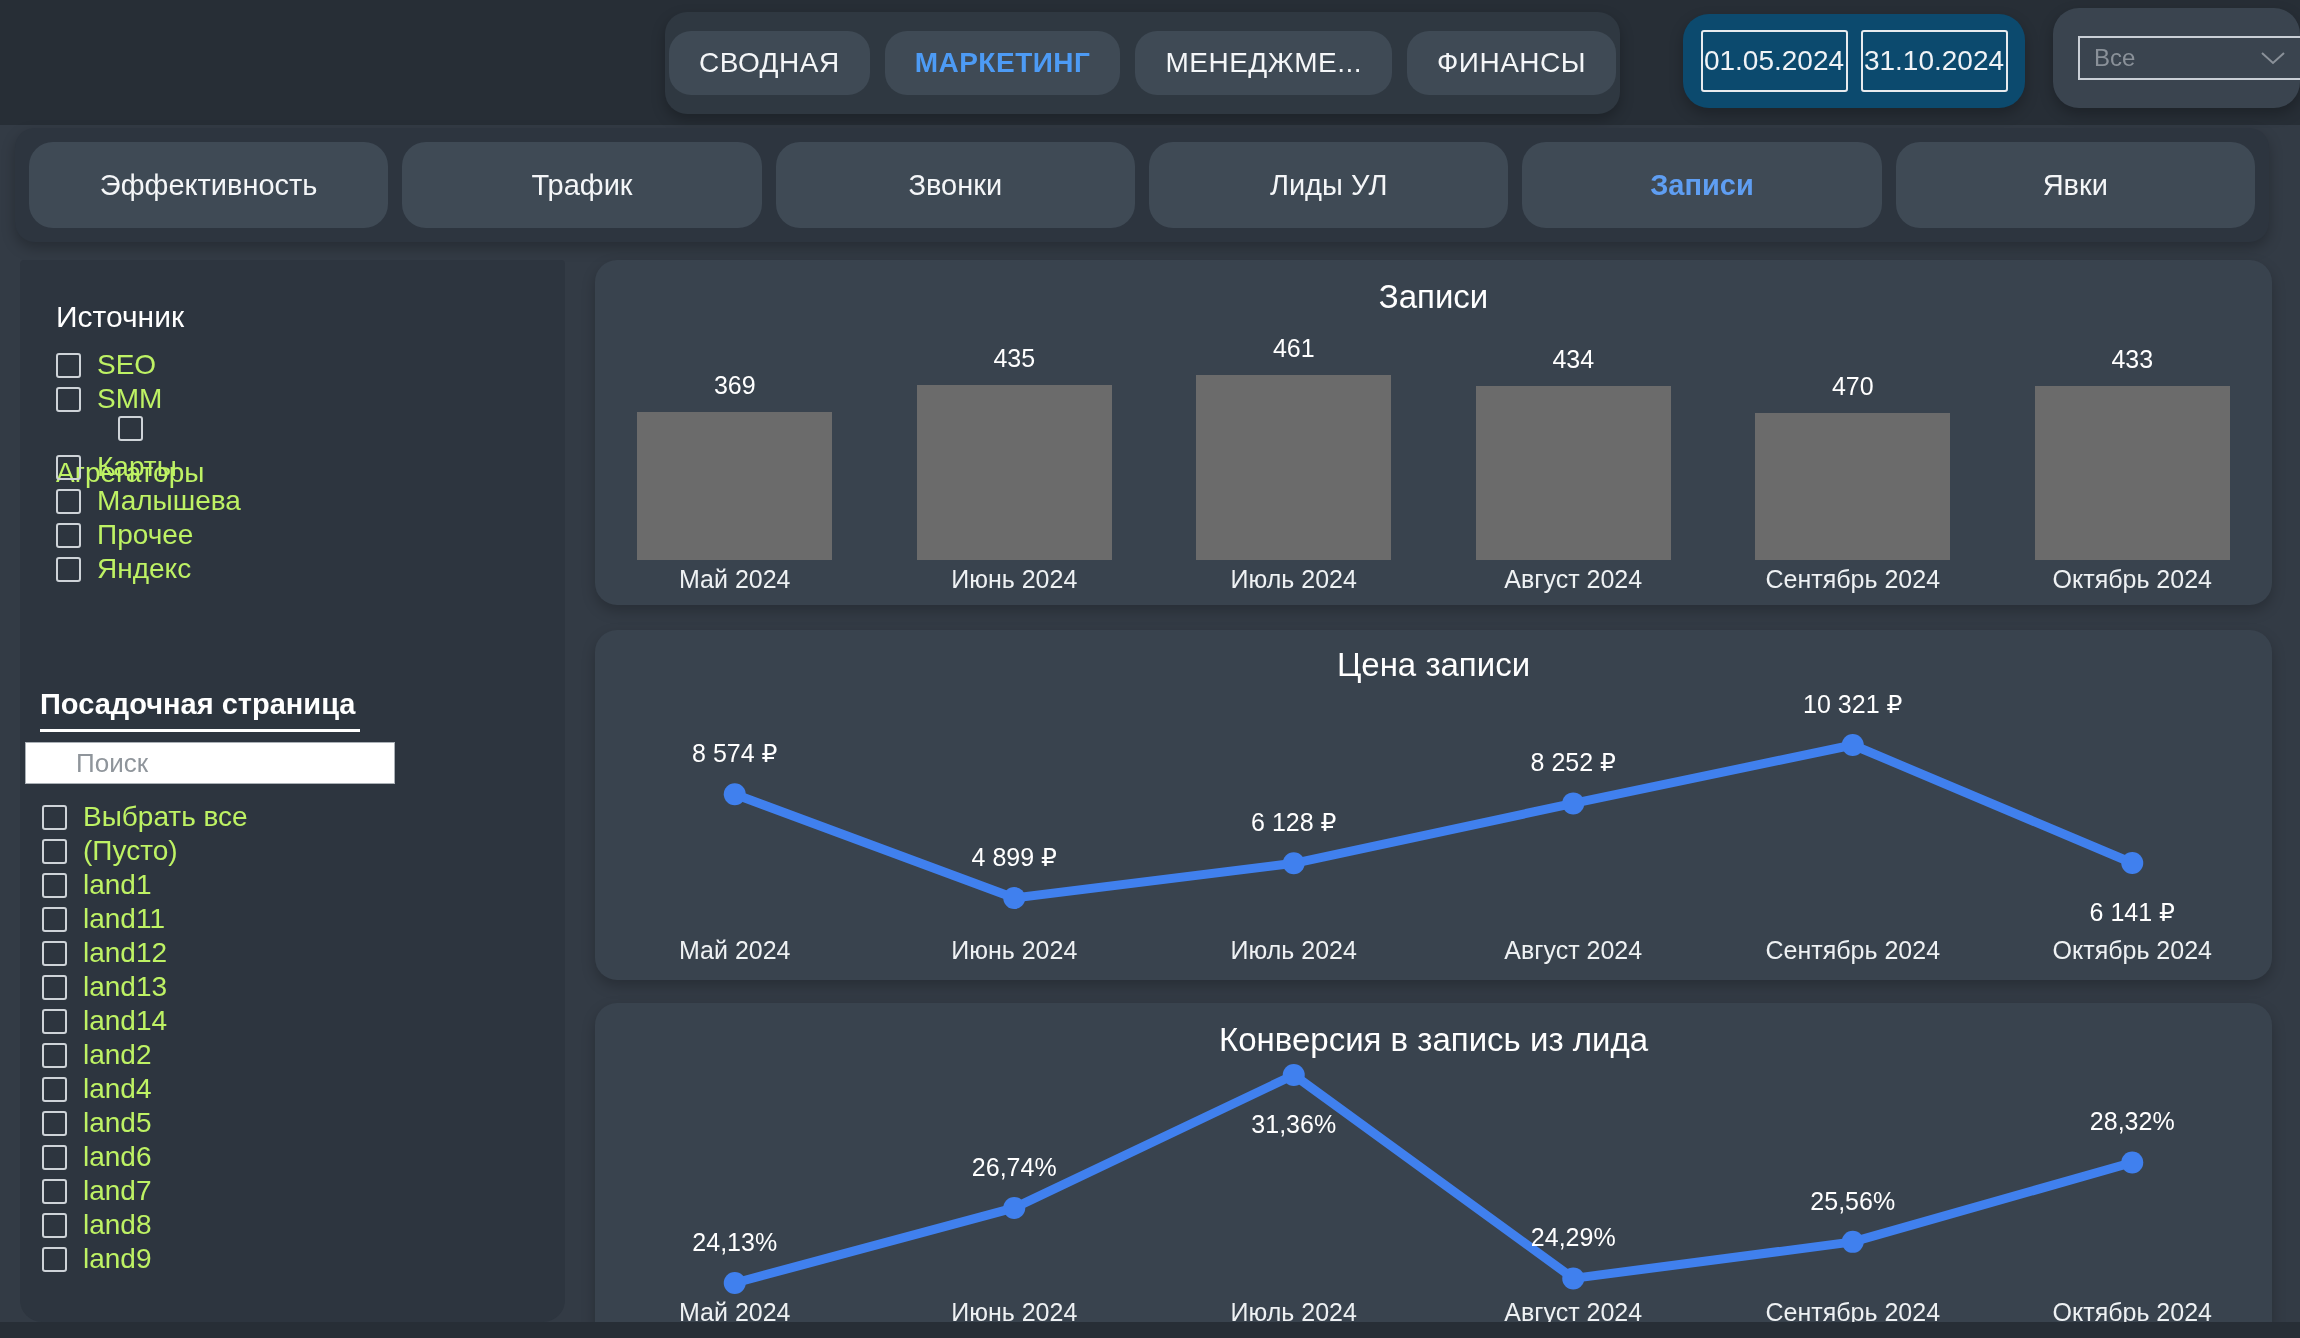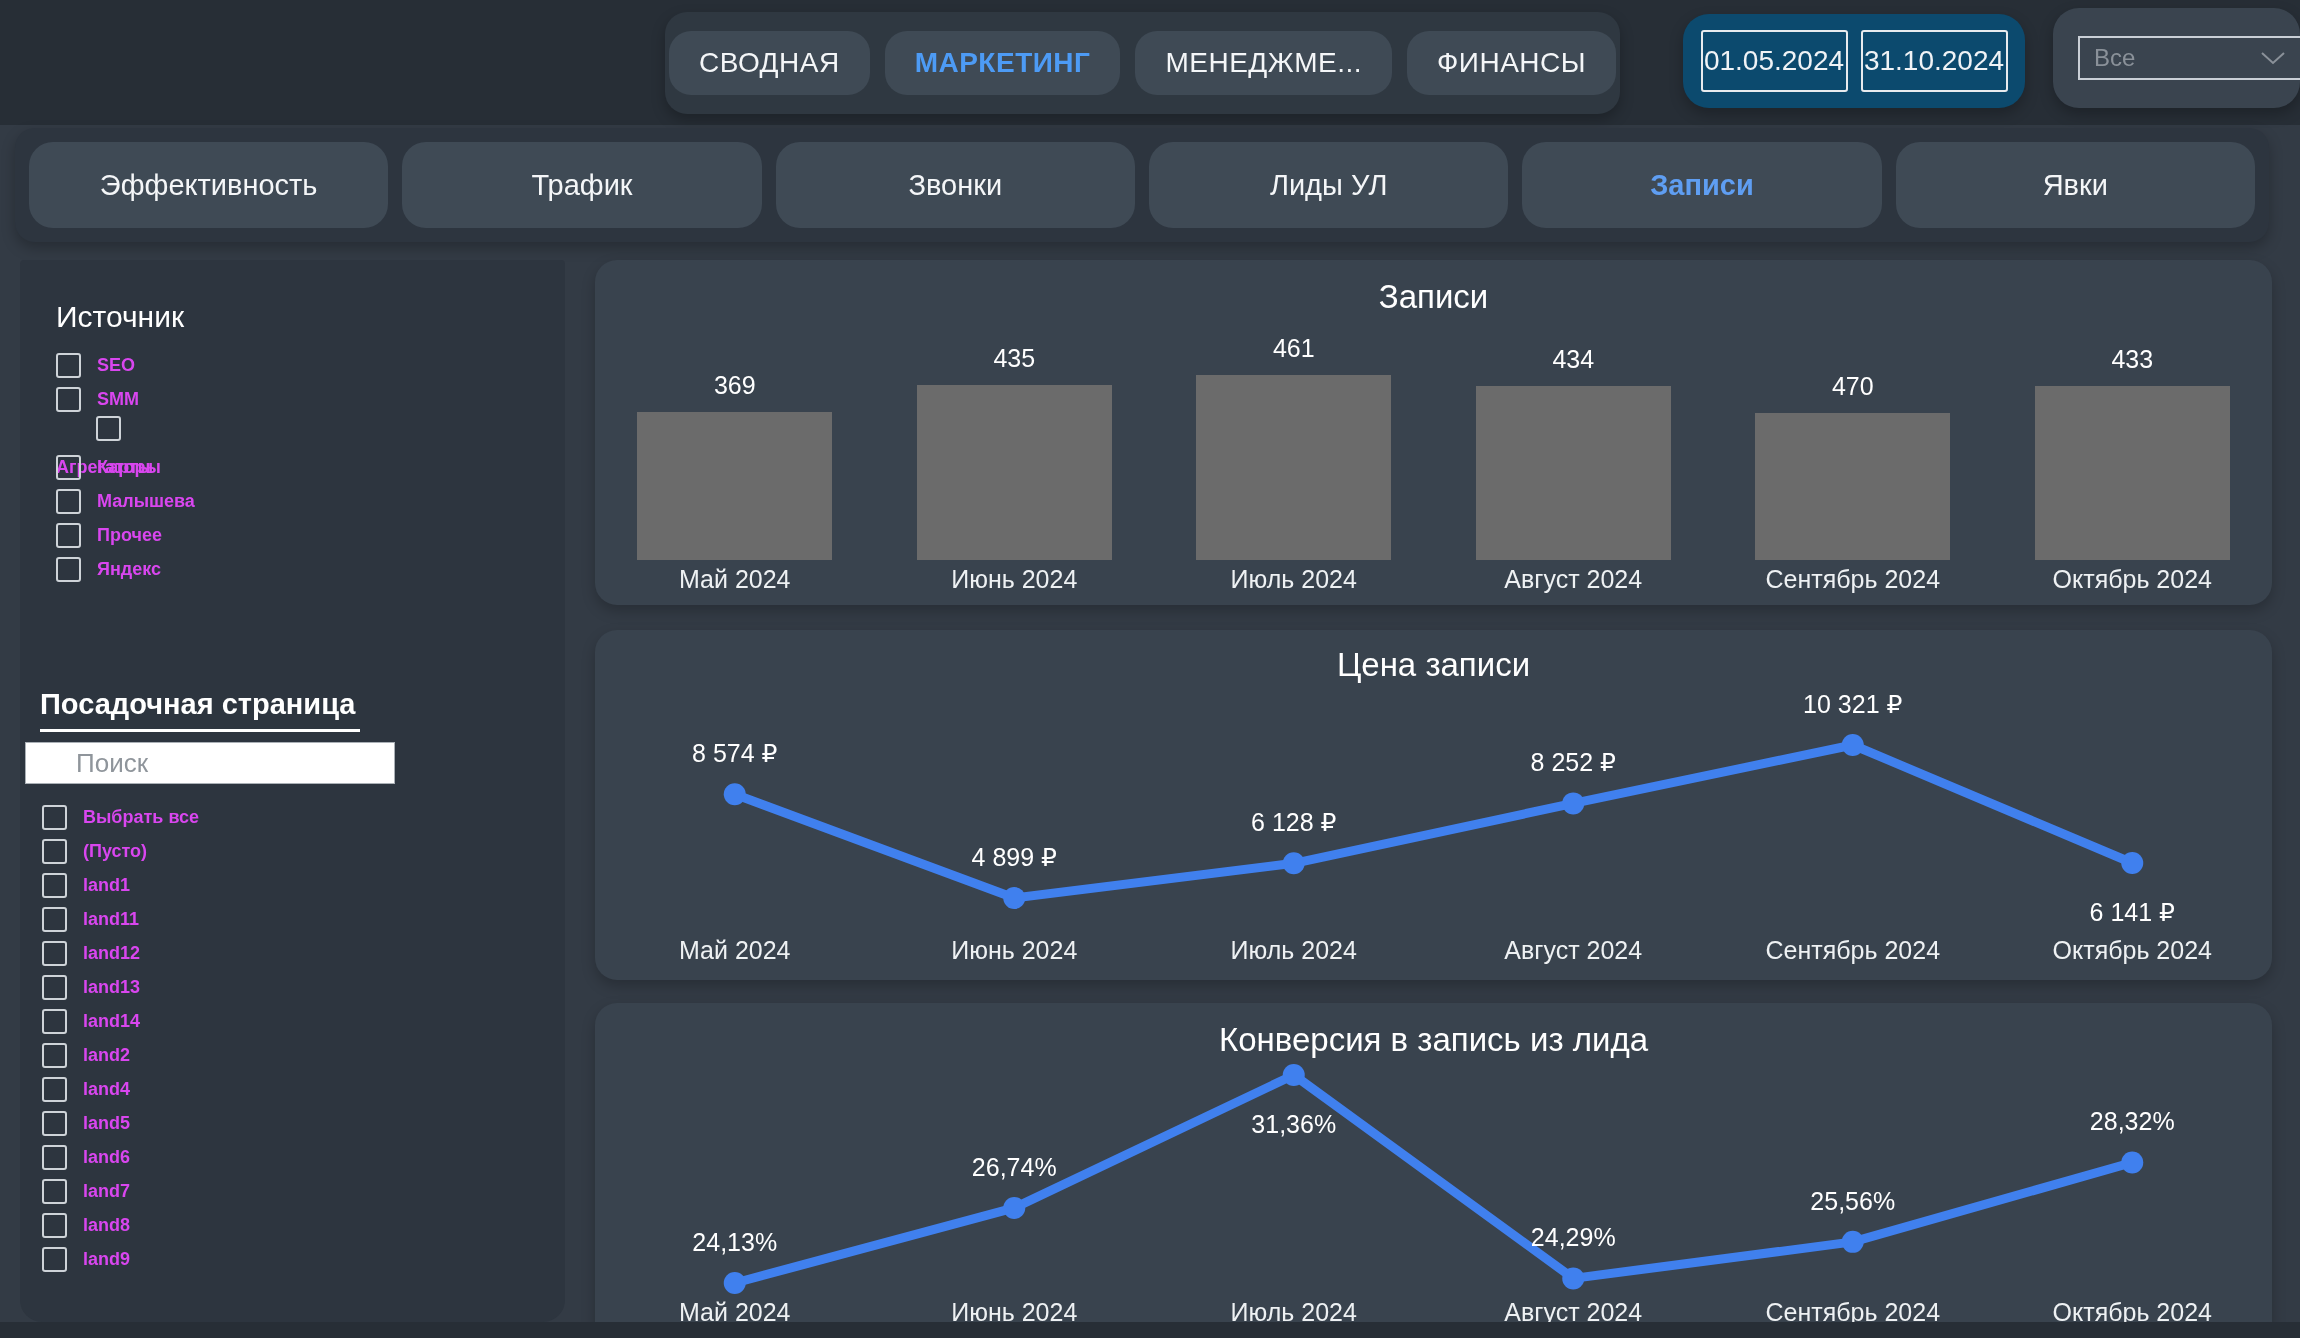--- a/index.html
+++ b/index.html
@@ -60,21 +60,21 @@
   .tab.active{color:#5f9ef2;font-weight:bold;}
 
   
   .sidebar{
     position:absolute;left:20px;top:260px;width:545px;height:1062px;
     background:#2d353f;border-radius:4px 4px 22px 22px;
   }
   .filter-title{position:absolute;left:36px;color:#fff;font-size:30px;}
   .cb-row{position:absolute;display:flex;align-items:center;gap:16px;height:34px;cursor:pointer;}
   .cb{width:21px;height:21px;border:2px solid #ced3d8;border-radius:3px;flex:0 0 auto;background:transparent;}
-  .cb-label{color:#d946ef;font-size:18px;white-space:nowrap;font-weight:bold;}
+  .cb-label{color:#bef264;font-size:28px;white-space:nowrap;}
   .landing-title{
     position:absolute;left:20px;top:428px;width:320px;color:#fff;font-size:29px;
     font-weight:bold;border-bottom:3px solid #fff;padding-bottom:8px;
   }
   .search-input{
     position:absolute;left:5px;top:482px;width:370px;height:42px;background:#fff;
     border:1px solid #aab0b6;box-sizing:border-box;font-size:26px;color:#333;
     padding:0 0 0 50px;outline:none;font-family:"Liberation Sans","DejaVu Sans",sans-serif;
   }
   .search-input::placeholder{color:#8f959b;}

